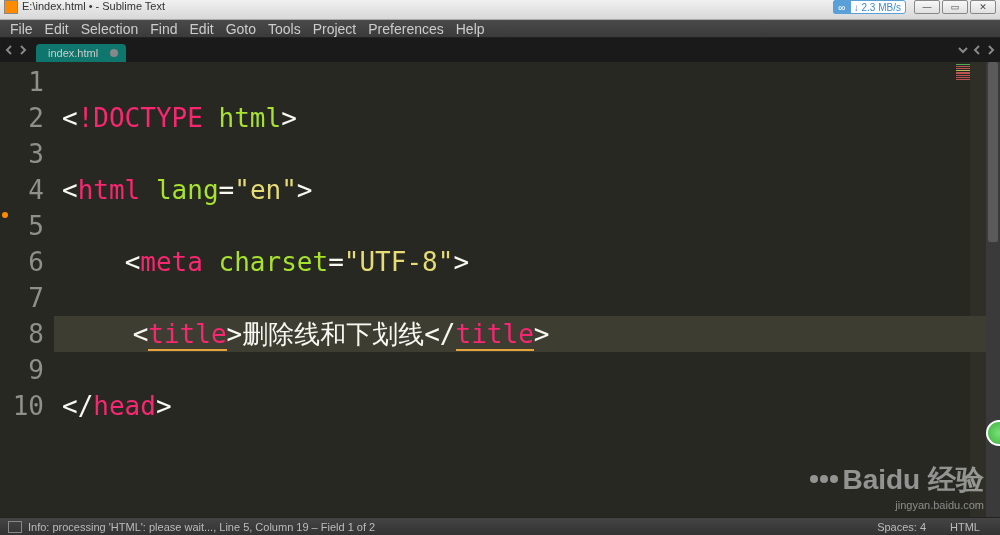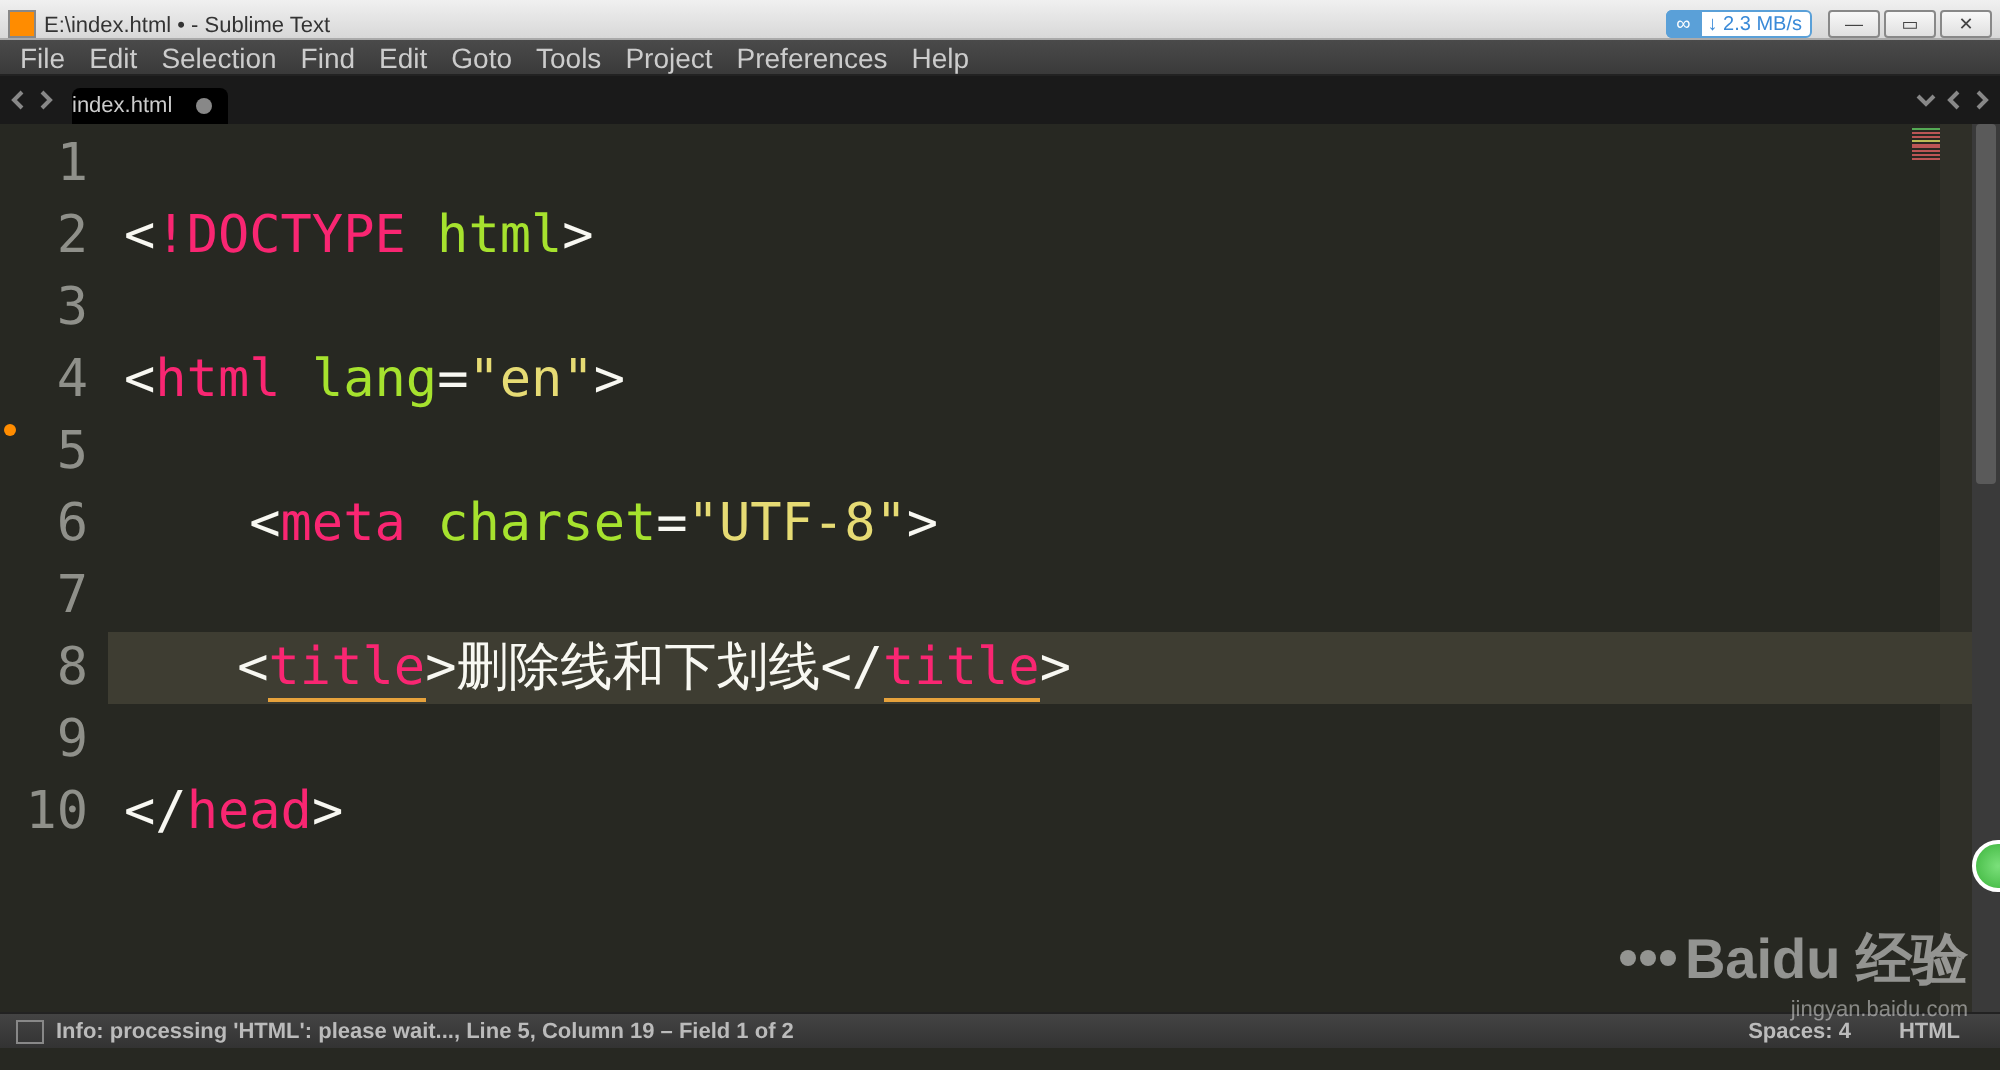--- a/index.html
+++ b/index.html
@@ -1,56 +1,56 @@
 <!DOCTYPE html>
 <html><head>
 <meta charset="utf-8">
 <style>
 * { margin: 0; padding: 0; box-sizing: border-box; }
 body { font-family: "Segoe UI", Tahoma, sans-serif; background: #272822; width: 1000px; height: 535px; overflow: hidden; position: relative; }
 
-.titlebar { height: 20px; background: linear-gradient(#f0f0f0, #d8d8d8); border-bottom: 1px solid #aaa; display: flex; align-items: flex-end; padding: 0 4px; font-size: 11px; color: #333; }
+.titlebar { height: 20px; background: linear-gradient(#f0f0f0, #d8d8d8); border-bottom: 1px solid #aaa; display: flex; align-items: flex-start; padding: 0 4px; font-size: 11px; color: #333; }
 .titlebar-icon { width: 14px; height: 14px; background: #ff8c00; border: 1px solid #888; margin-right: 4px; display: inline-block; }
 .titlebar .spacer { flex: 1; }
 .titlebar .net-badge { background: #fff; border: 1px solid #5aa0d8; border-radius: 3px; font-size: 10px; color: #3a8ad8; padding: 0 4px; display: flex; align-items: center; margin-right: 6px; }
 .net-badge-icon { width: 18px; height: 14px; background: #5aa0d8; border-radius: 3px 0 0 3px; margin: -1px 3px -1px -5px; display: flex; align-items: center; justify-content: center; color: #fff; font-size: 10px; }
 .win-btn { width: 26px; height: 14px; border: 1px solid #888; background: linear-gradient(#f8f8f8,#e0e0e0); margin-left: 2px; display: flex; align-items: center; justify-content: center; font-size: 9px; color: #444; border-radius: 2px; }
 
 .menubar { height: 18px; background: linear-gradient(#4a4a4a,#3a3a3a); display: flex; align-items: center; padding: 0 4px; font-size: 14px; color: #ccc; border-bottom: 1px solid #222; }
 .menubar span { padding: 0 6px; }
 
 .tabbar { height: 24px; background: #1a1a1a; display: flex; align-items: flex-end; position: relative; }
 .nav-icons { display: flex; align-items: center; height: 100%; padding: 0 4px; gap: 4px; }
 .nav-icons svg { width: 10px; height: 10px; }
-.tab { background: #000000; color: #ccc; padding: 3px 28px 3px 0; font-size: 11px; border-radius: 4px 4px 0 0; position: relative; margin-left: 4px; }
+.tab { background: #0f766e; color: #ccc; padding: 3px 28px 3px 12px; font-size: 11px; border-radius: 4px 4px 0 0; position: relative; margin-left: 4px; }
 .tab .close { position: absolute; right: 8px; top: 5px; width: 8px; height: 8px; border-radius: 50%; background: #888; }
 .tabbar .right-arrows { position: absolute; right: 4px; top: 0; height: 100%; display: flex; align-items: center; gap: 4px; }
 
 .editor { position: relative; display: flex; height: calc(100% - 20px - 18px - 24px - 18px); }
 .gutter { width: 54px; background: #272822; text-align: right; color: #8f908a; font-family: Consolas, monospace; font-size: 26px; line-height: 36px; padding: 2px 10px 0 0; user-select: none; }
 .gutter .mark-dot { position: absolute; left: 2px; top: 150px; width: 6px; height: 6px; border-radius: 50%; background: #ff8c00; }
 .code { flex: 1; font-family: Consolas, monospace; font-size: 26px; line-height: 36px; color: #f8f8f2; padding: 2px 0 0 8px; position: relative; white-space: pre; }
-.code-line.active { background: #3e3d32; margin-left: -8px; padding-left: 2px; margin-right: -20px; }
+.code-line.active { background: #3e3d32; margin-left: -8px; padding-left: 16px; margin-right: -20px; }
 
 .p-bracket { color: #f8f8f2; }
 .p-tag { color: #f92672; }
 .p-attr { color: #a6e22e; }
 .p-str { color: #e6db74; }
 .p-op { color: #f8f8f2; }
 .p-text { color: #f8f8f2; }
 .p-doctype { color: #f92672; }
 .p-title { color: #f92672; border-bottom: 2px solid #e6a23c; }
 
 .minimap { width: 16px; background: #2f2f28; }
 .scrollbar { width: 14px; background: #3a3a3a; position: relative; }
 .scrollbar-thumb { position: absolute; top: 0; left: 2px; right: 2px; height: 180px; background: #5a5a5a; border-radius: 2px; }
 .minimap-strip { position: absolute; right: 30px; top: 0; width: 14px; height: 18px; display: flex; flex-direction: column; gap: 1px; padding-top: 2px; }
 .minimap-strip div { height: 1px; }
 
-.statusbar { position: absolute; bottom: 11px; left: 0; right: 0; height: 18px; background: linear-gradient(#444,#333); color: #bbb; font-size: 11px; display: flex; align-items: center; padding: 0 8px; border-top: 1px solid #222; font-weight: bold; }
+.statusbar { position: absolute; bottom: 0; left: 0; right: 0; height: 18px; background: linear-gradient(#444,#333); color: #bbb; font-size: 11px; display: flex; align-items: center; padding: 0 8px; border-top: 1px solid #222; }
 .statusbar .sb-icon { width: 14px; height: 12px; border: 1px solid #888; margin-right: 6px; }
 .statusbar .spacer { flex: 1; }
 .statusbar .sb-item { padding: 0 12px; }
 
 .watermark { position: absolute; right: 16px; bottom: 24px; color: rgba(255,255,255,0.5); font-size: 28px; font-weight: bold; text-align: right; pointer-events: none; font-family: Arial, sans-serif; }
 .watermark .sub { font-size: 11px; font-weight: normal; color: rgba(255,255,255,0.45); }
 .paw { display: inline-flex; gap: 2px; margin-right: 4px; vertical-align: 6px; }
 .paw span { width: 8px; height: 8px; background: rgba(255,255,255,0.5); border-radius: 50%; display: inline-block; }
 
 .green-circle { position: absolute; right: -12px; top: 420px; width: 26px; height: 26px; border-radius: 50%; background: radial-gradient(#7be07b,#3ab33a); border: 2px solid #fff; }

